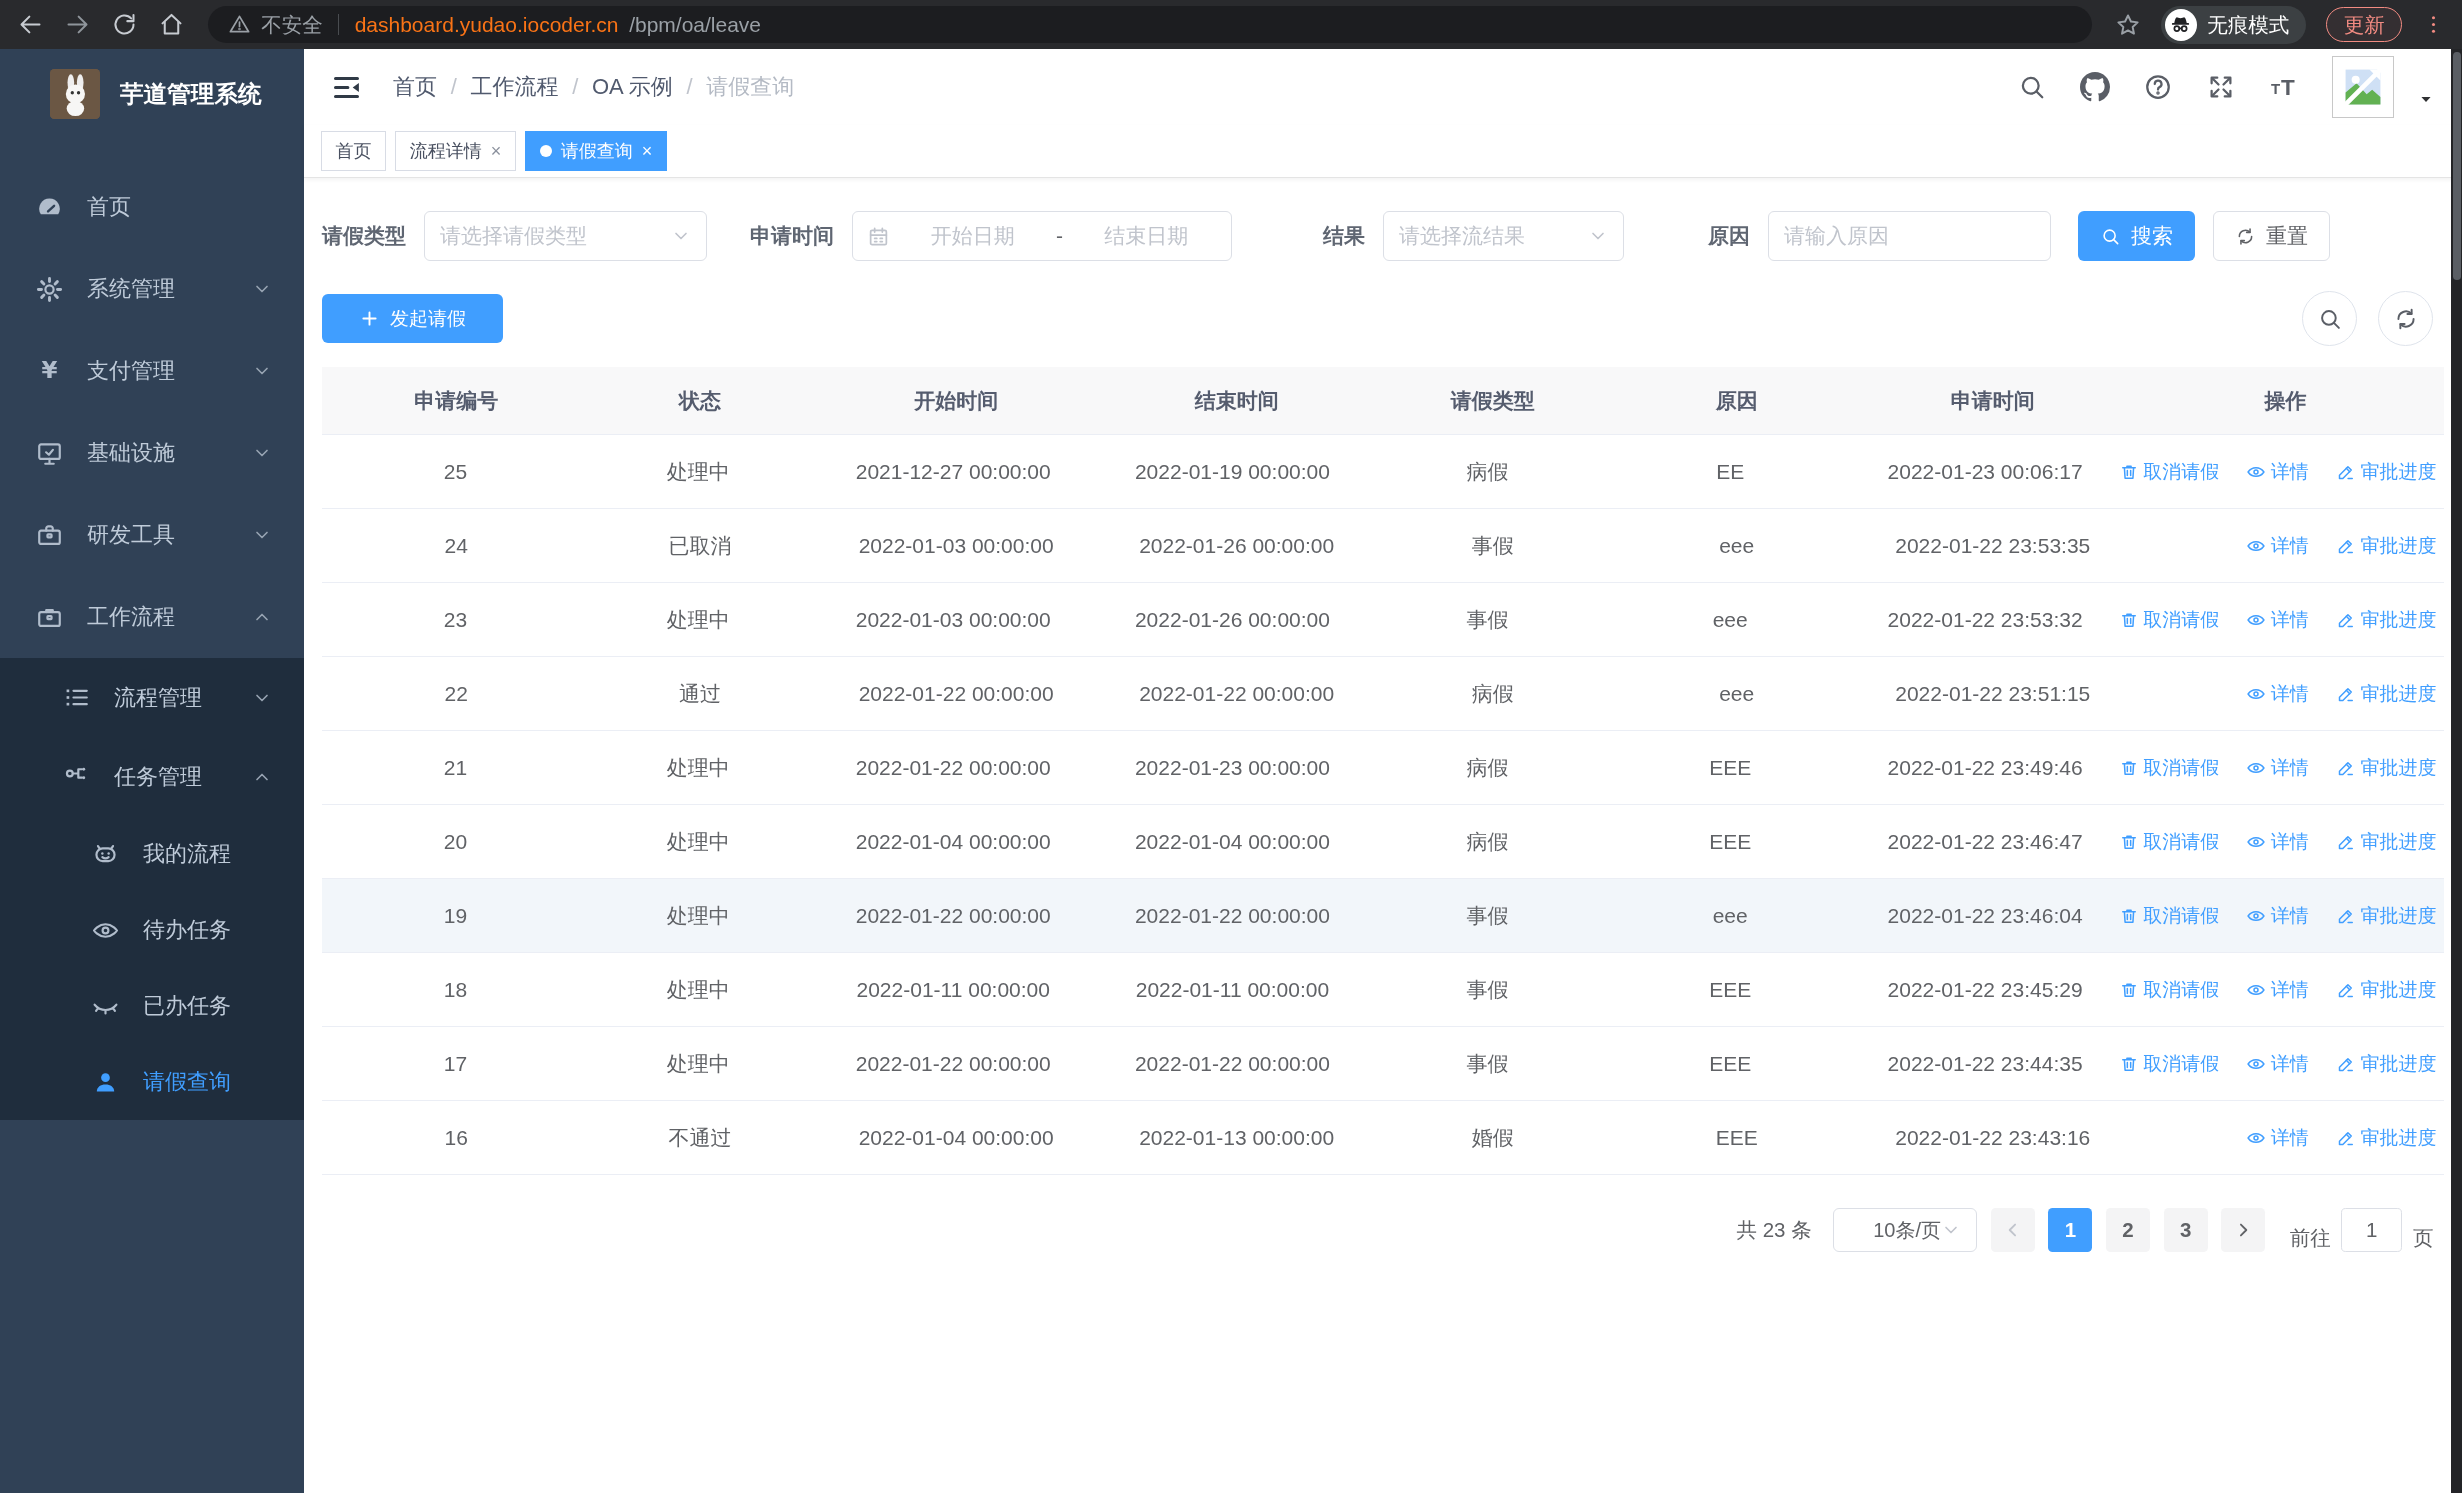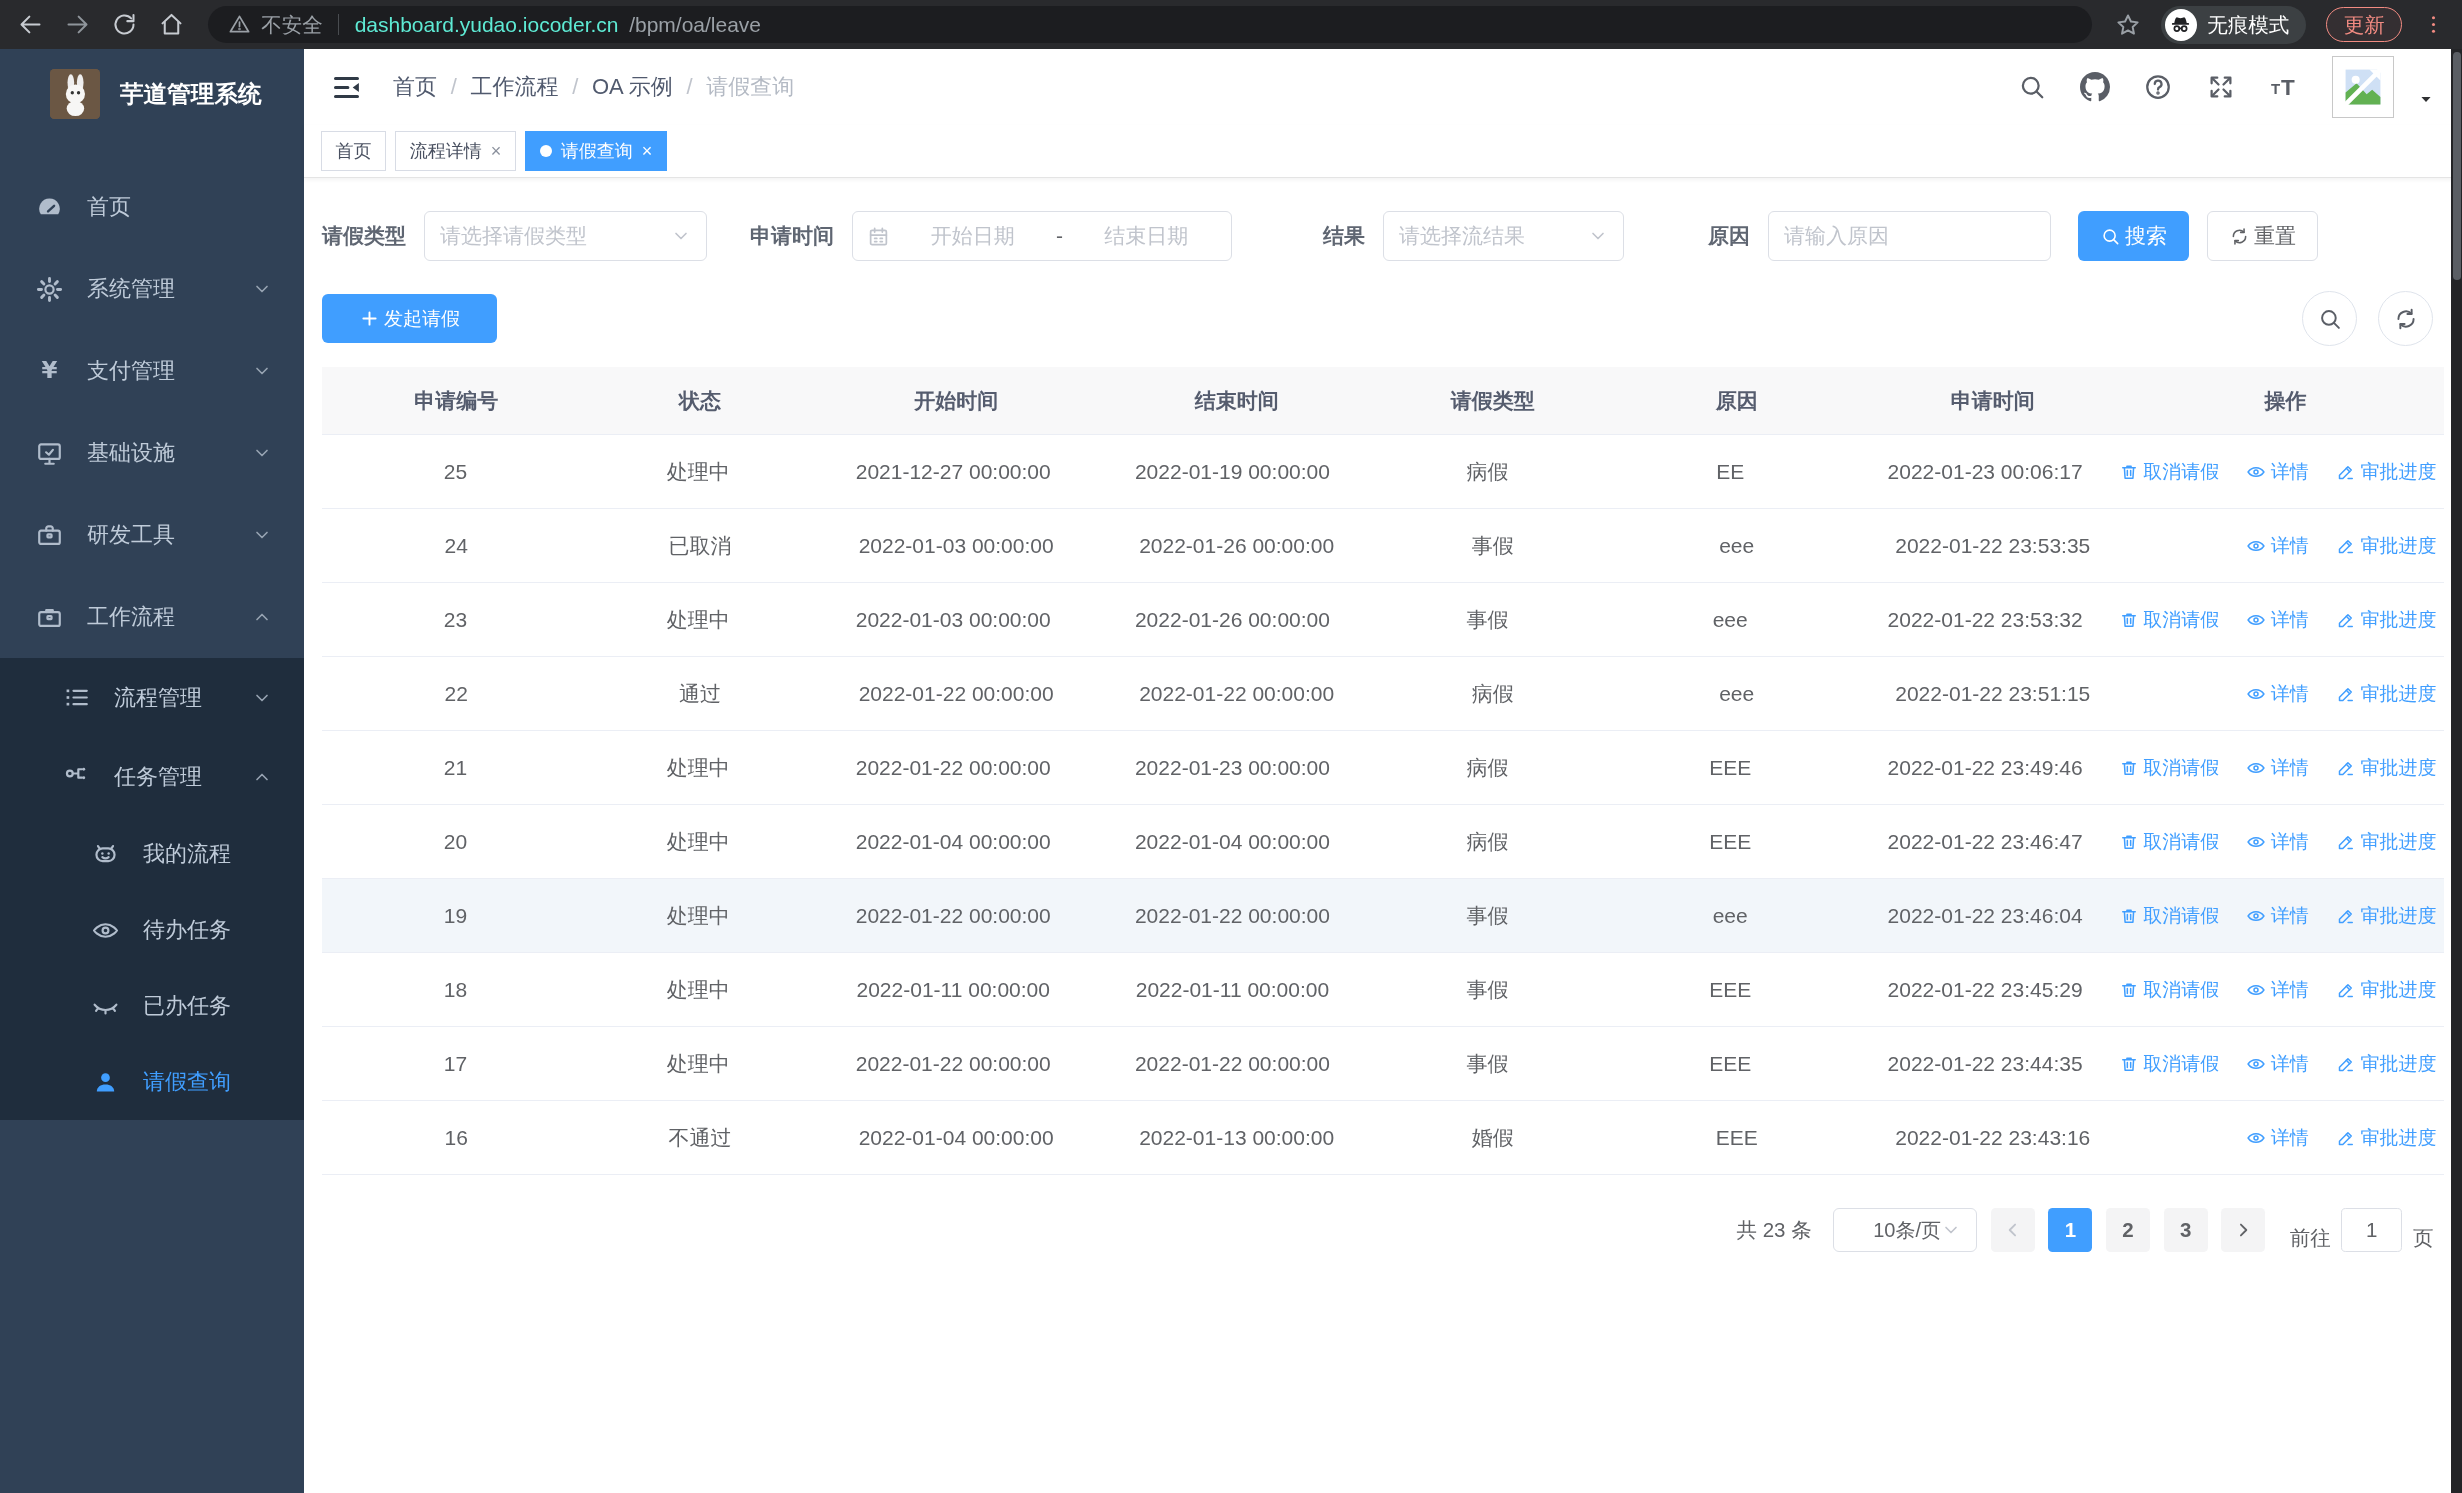--- a/index.html
+++ b/index.html
@@ -16,21 +16,21 @@
   .ic{display:inline-flex;align-items:center;justify-content:center;flex:0 0 auto;}
   .ic svg{width:100%;height:100%;display:block;}
 
   
   .chrome{height:49px;background:var(--chrome-bg);display:flex;align-items:center;padding:0 16.7px;gap:20px;}
   .chrome .navic{width:27px;height:27px;color:#c7cbd1;}
   .chrome .navic.dim{color:#8f959b;}
   .omnibox{flex:1;height:37px;background:var(--omni-bg);border-radius:20px;display:flex;align-items:center;padding:0 20px;gap:10.6px;color:#9aa0a6;margin:0 3px;}
   .omnibox .sec-txt{font-size:20.5px;color:#9aa0a6;}
   .omnibox .divider{width:1.5px;height:21px;background:#494c50;margin:0 4.6px;}
-  .omnibox .host{font-size:21px;color:#5eead4;}
+  .omnibox .host{font-size:21px;color:#f97316;}
   .omnibox .path{font-size:21px;color:#9aa0a6;}
   .chrome .star{width:26px;height:26px;color:#9aa0a6;margin-left:auto;}
   .incog-chip{height:38px;background:#3c4043;border-radius:20px;display:flex;align-items:center;gap:10.6px;padding:0 16.7px 0 3.8px;}
   .incog-chip .bubble{width:32px;height:32px;border-radius:50%;background:#fff;color:#202124;display:flex;align-items:center;justify-content:center;}
   .incog-chip .bubble .ic{width:23px;height:23px;}
   .incog-chip .txt{color:#fff;font-size:20.5px;}
   .update-btn{border:1.5px solid var(--salmon);color:var(--salmon);border-radius:18px;height:35px;display:flex;align-items:center;padding:0 16.7px;font-size:20.5px;background:rgba(242,139,130,0.06);}
   .chrome .dots{width:23px;height:23px;color:var(--salmon);}
 
   
@@ -78,21 +78,21 @@
   .filter-row{display:flex;align-items:center;font-size:21px;color:#5f6672;}
   .f-label{font-weight:bold;white-space:nowrap;}
   .ctrl{height:50px;border:1.5px solid #dcdfe6;border-radius:6px;background:#fff;display:flex;align-items:center;font-size:21px;color:#c0c4cc;}
   .sel{justify-content:space-between;padding:0 15px;}
   .sel .chev{width:20px;height:20px;color:#c0c4cc;}
   .ctrl input{border:none;outline:none;font-size:21px;color:#606266;width:100%;background:transparent;font-family:inherit;}
   .ctrl input::placeholder{color:#c0c4cc;}
   .date-range{padding:0 13.7px;gap:12px;}
   .date-range .cal{width:23px;height:23px;color:#c0c4cc;}
   .date-range .ph{color:#c0c4cc;}
-  .btn{height:50px;border-radius:6px;display:flex;align-items:center;gap:4px;font-size:21px;padding:0 21px;cursor:pointer;border:1.5px solid transparent;}
+  .btn{height:50px;border-radius:6px;display:flex;align-items:center;gap:10px;font-size:21px;padding:0 21px;cursor:pointer;border:1.5px solid transparent;}
   .btn .ic{width:21px;height:21px;}
   .btn.primary{background:var(--accent);color:#fff;}
   .btn.plain{background:#fff;border-color:#dcdfe6;color:#606266;}
 
   .action-row{margin-top:30px;display:flex;align-items:center;justify-content:space-between;}
   .btn.create{height:49px;font-size:19px;padding:0 36px;}
   .mini-tools{display:flex;align-items:center;gap:21px;margin-right:10.6px;}
   .circle-btn{width:55px;height:55px;border-radius:50%;border:1.5px solid #dfe4ec;background:#fff;color:#5a5e66;display:flex;align-items:center;justify-content:center;cursor:pointer;}
   .circle-btn .ic{width:26px;height:26px;}
 

